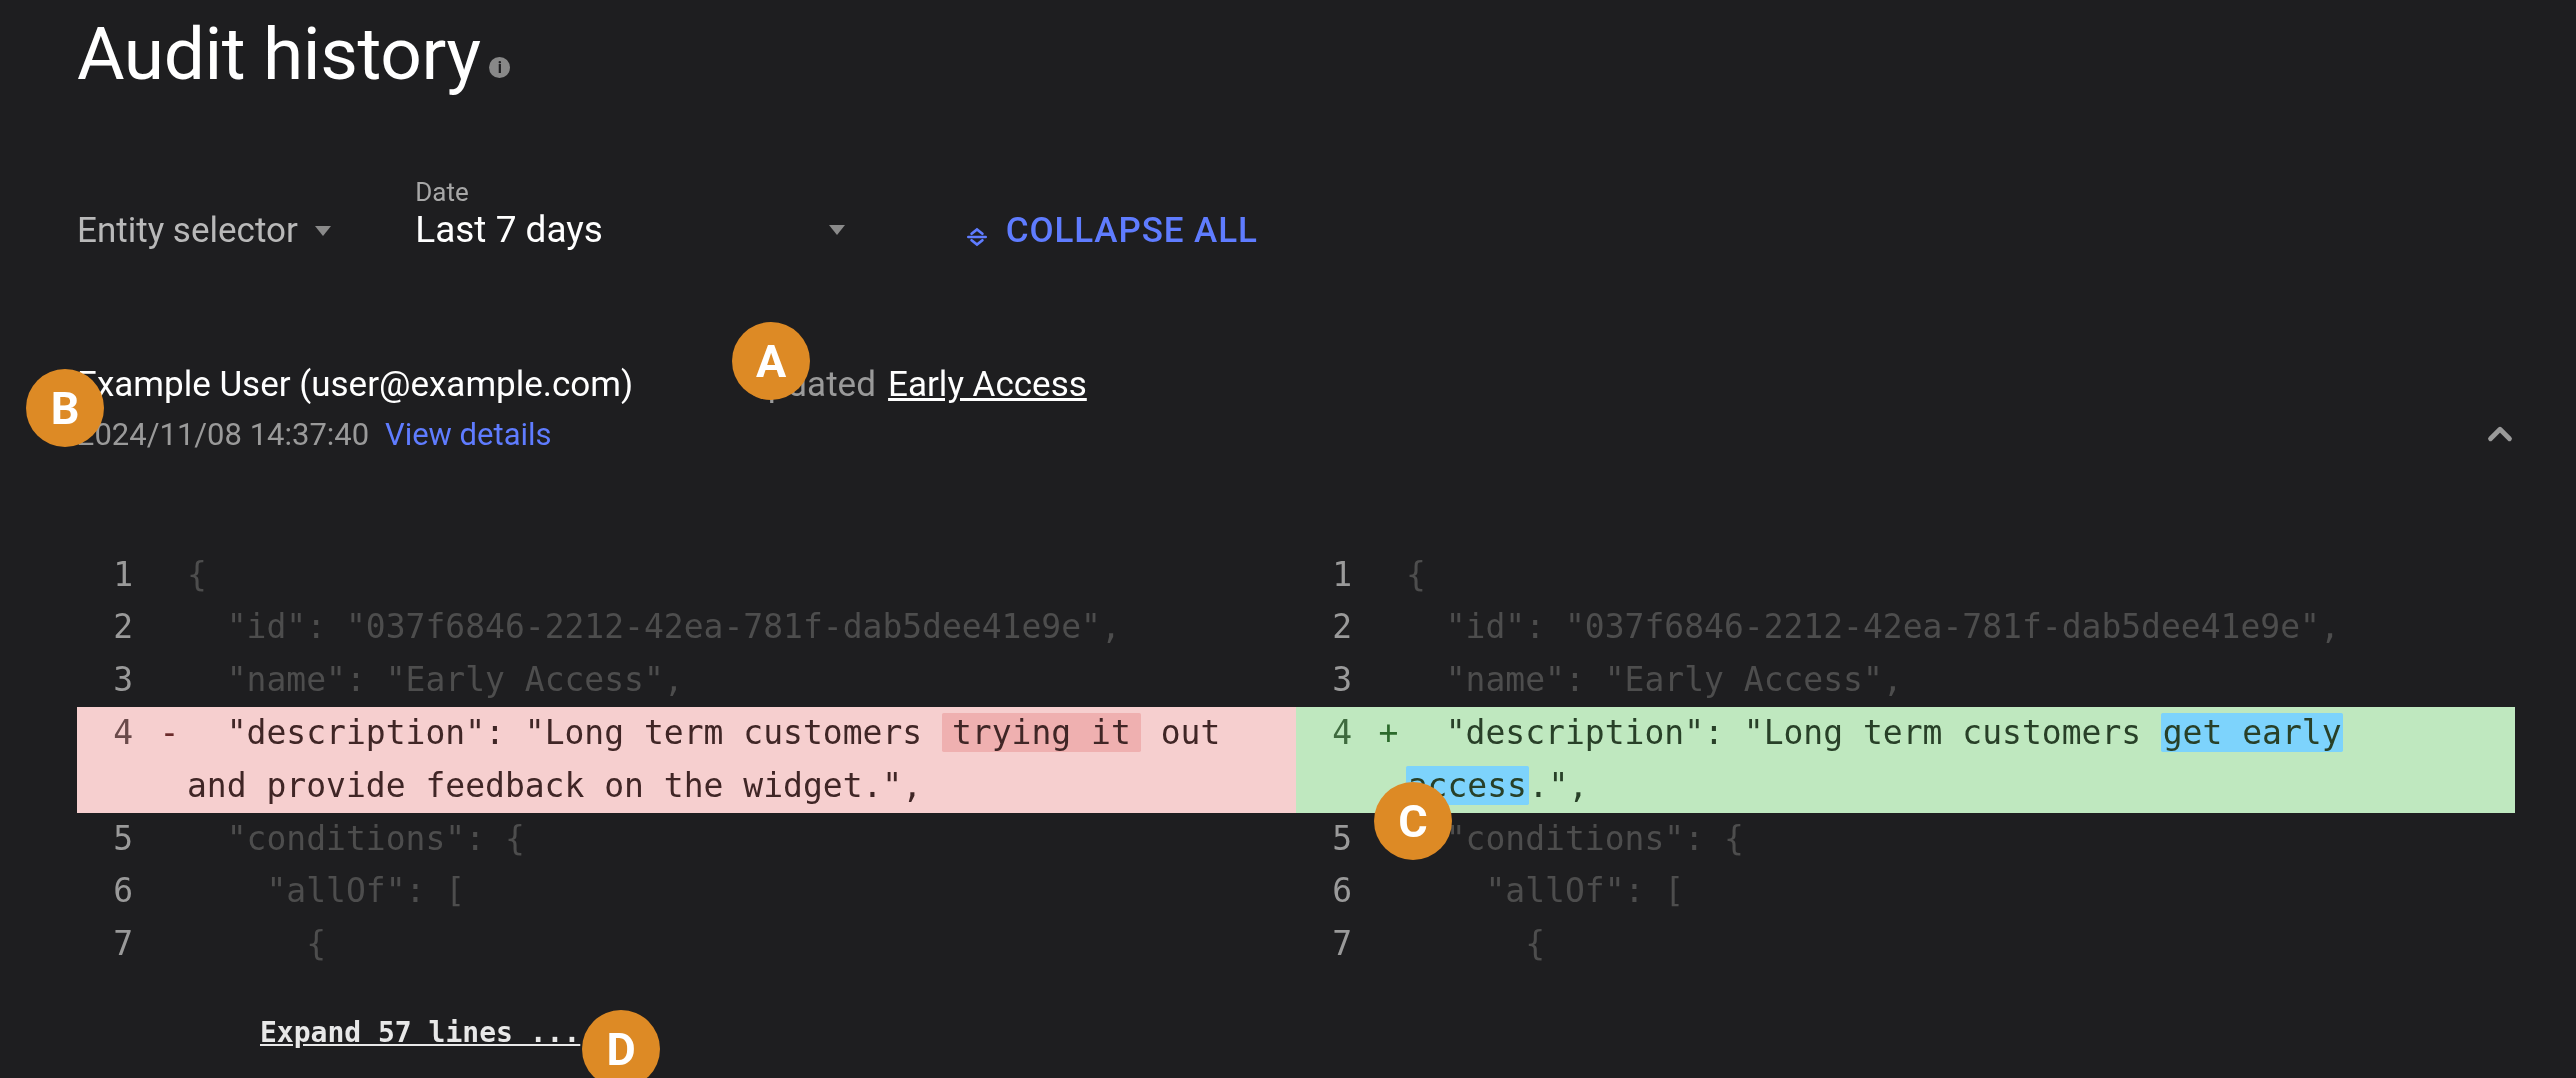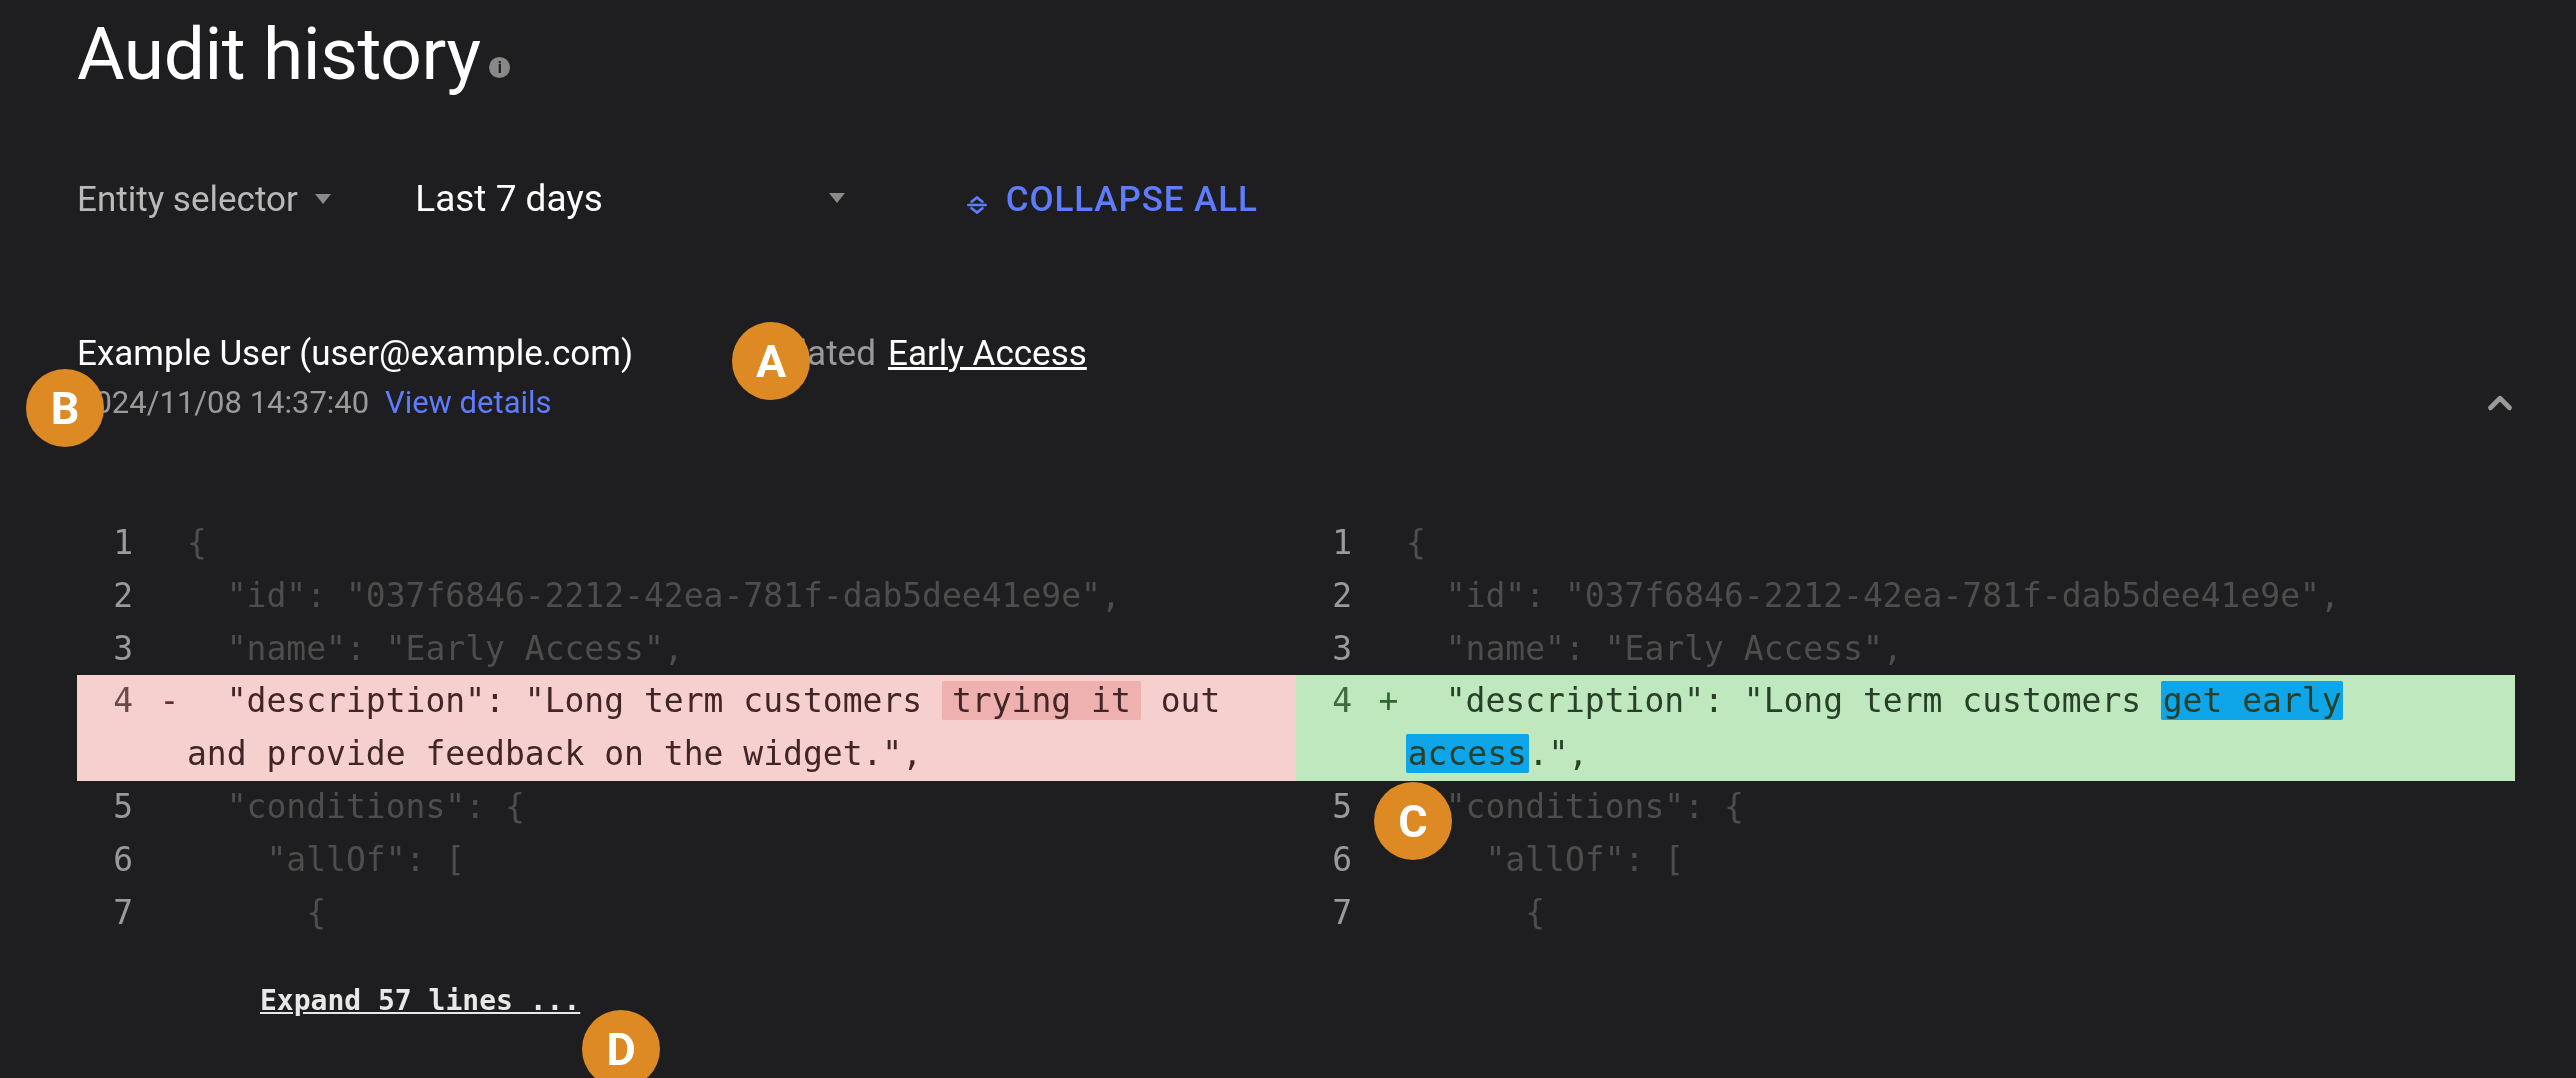--- a/index.html
+++ b/index.html
@@ -168,21 +168,21 @@
   }
   .codeline.removed { background: #f6cfcf; }
   .codeline.removed .ln { color: #6a4a4a; }
   .codeline.removed .sign { color: #6a2b2b; }
   .codeline.removed .code { color: #402626; }
   .hl-del { background: #efb0b0; border-radius: 1.7px; padding: 0 10px; }
   .codeline.added { background: #bfe8bf; }
   .codeline.added .ln { color: #3e6a3e; }
   .codeline.added .sign { color: #2b6a2b; }
   .codeline.added .code { color: #284028; }
-  .hl-add { background: #0ea5e9; border-radius: 1.7px; padding: 0 1.7px; }
+  .hl-add { background: #7dd3fc; border-radius: 1.7px; padding: 0 1.7px; }
 
   .expand {
     margin-top: 40px;
     margin-left: 183px;
     font-family: "SF Mono", ui-monospace, Menlo, Consolas, monospace;
     font-size: 28px;
     font-weight: 600;
     text-decoration: underline;
     color: #e8e8e8;
     cursor: pointer;
@@ -213,20 +213,21 @@
     <span class="info-dot">i</span>
   </div>
 
   <div class="filters">
     <div class="entity-selector">
       <span>Entity selector</span>
       <span class="caret"></span>
     </div>
 
     <div class="date-group">
+      <div class="date-label">Date</div>
       <div class="date-value-row">
         <span>Last 7 days</span>
         <span class="caret"></span>
       </div>
     </div>
 
     <div class="collapse-all">
       <span class="collapse-icon">
         <svg viewBox="0 0 24 24" fill="none" stroke="#5f7cff" stroke-width="2.5" stroke-linecap="round">
           <path d="M7 9l5-4 5 4"></path>

